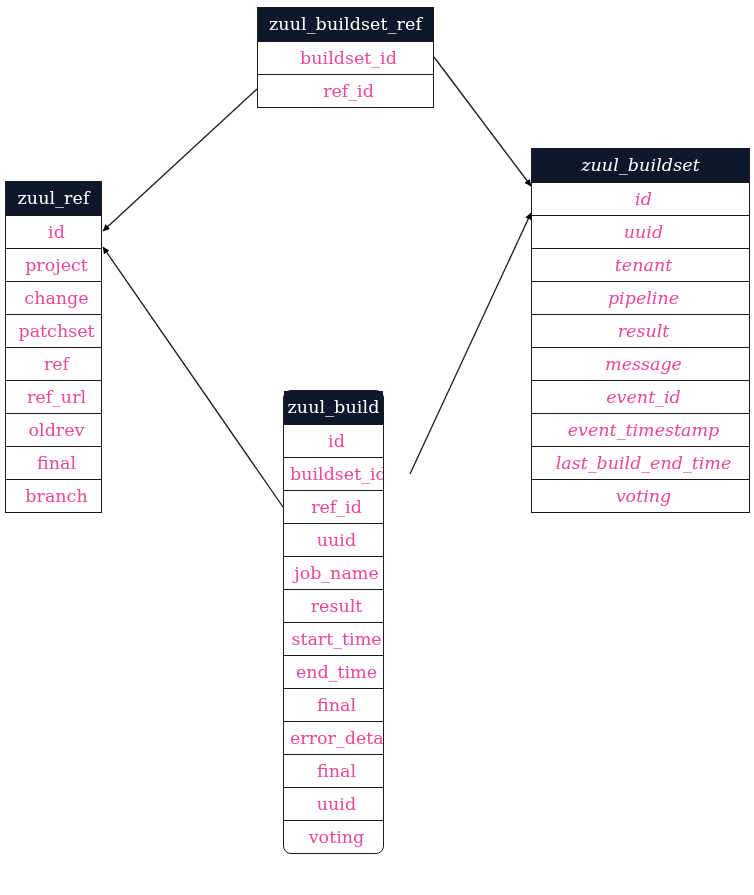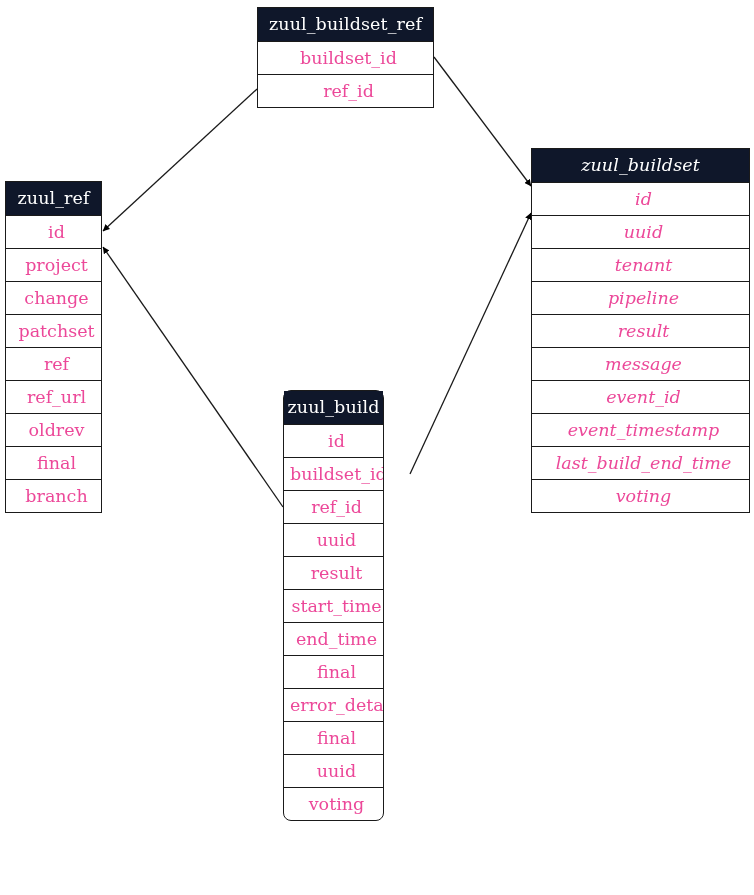--- a/index.html
+++ b/index.html
@@ -106,20 +106,21 @@
         <div class="entity-field">event_timestamp</div>
         <div class="entity-field">last_build_end_time</div>
         <div class="entity-field">voting</div>
       </div>
       <div class="entity" style="left: 283px; top: 390px; width: 101px; border-radius: 8px;">
         <div class="entity-title">zuul_build</div>
         <div class="entity-field">id</div>
         <div class="entity-field">buildset_id</div>
         <div class="entity-field">ref_id</div>
         <div class="entity-field">uuid</div>
+        <div class="entity-field">job_name</div>
         <div class="entity-field">result</div>
         <div class="entity-field">start_time</div>
         <div class="entity-field">end_time</div>
         <div class="entity-field">final</div>
         <div class="entity-field">error_detail</div>
         <div class="entity-field">final</div>
         <div class="entity-field">uuid</div>
         <div class="entity-field">voting</div>
       </div>
     </div>

